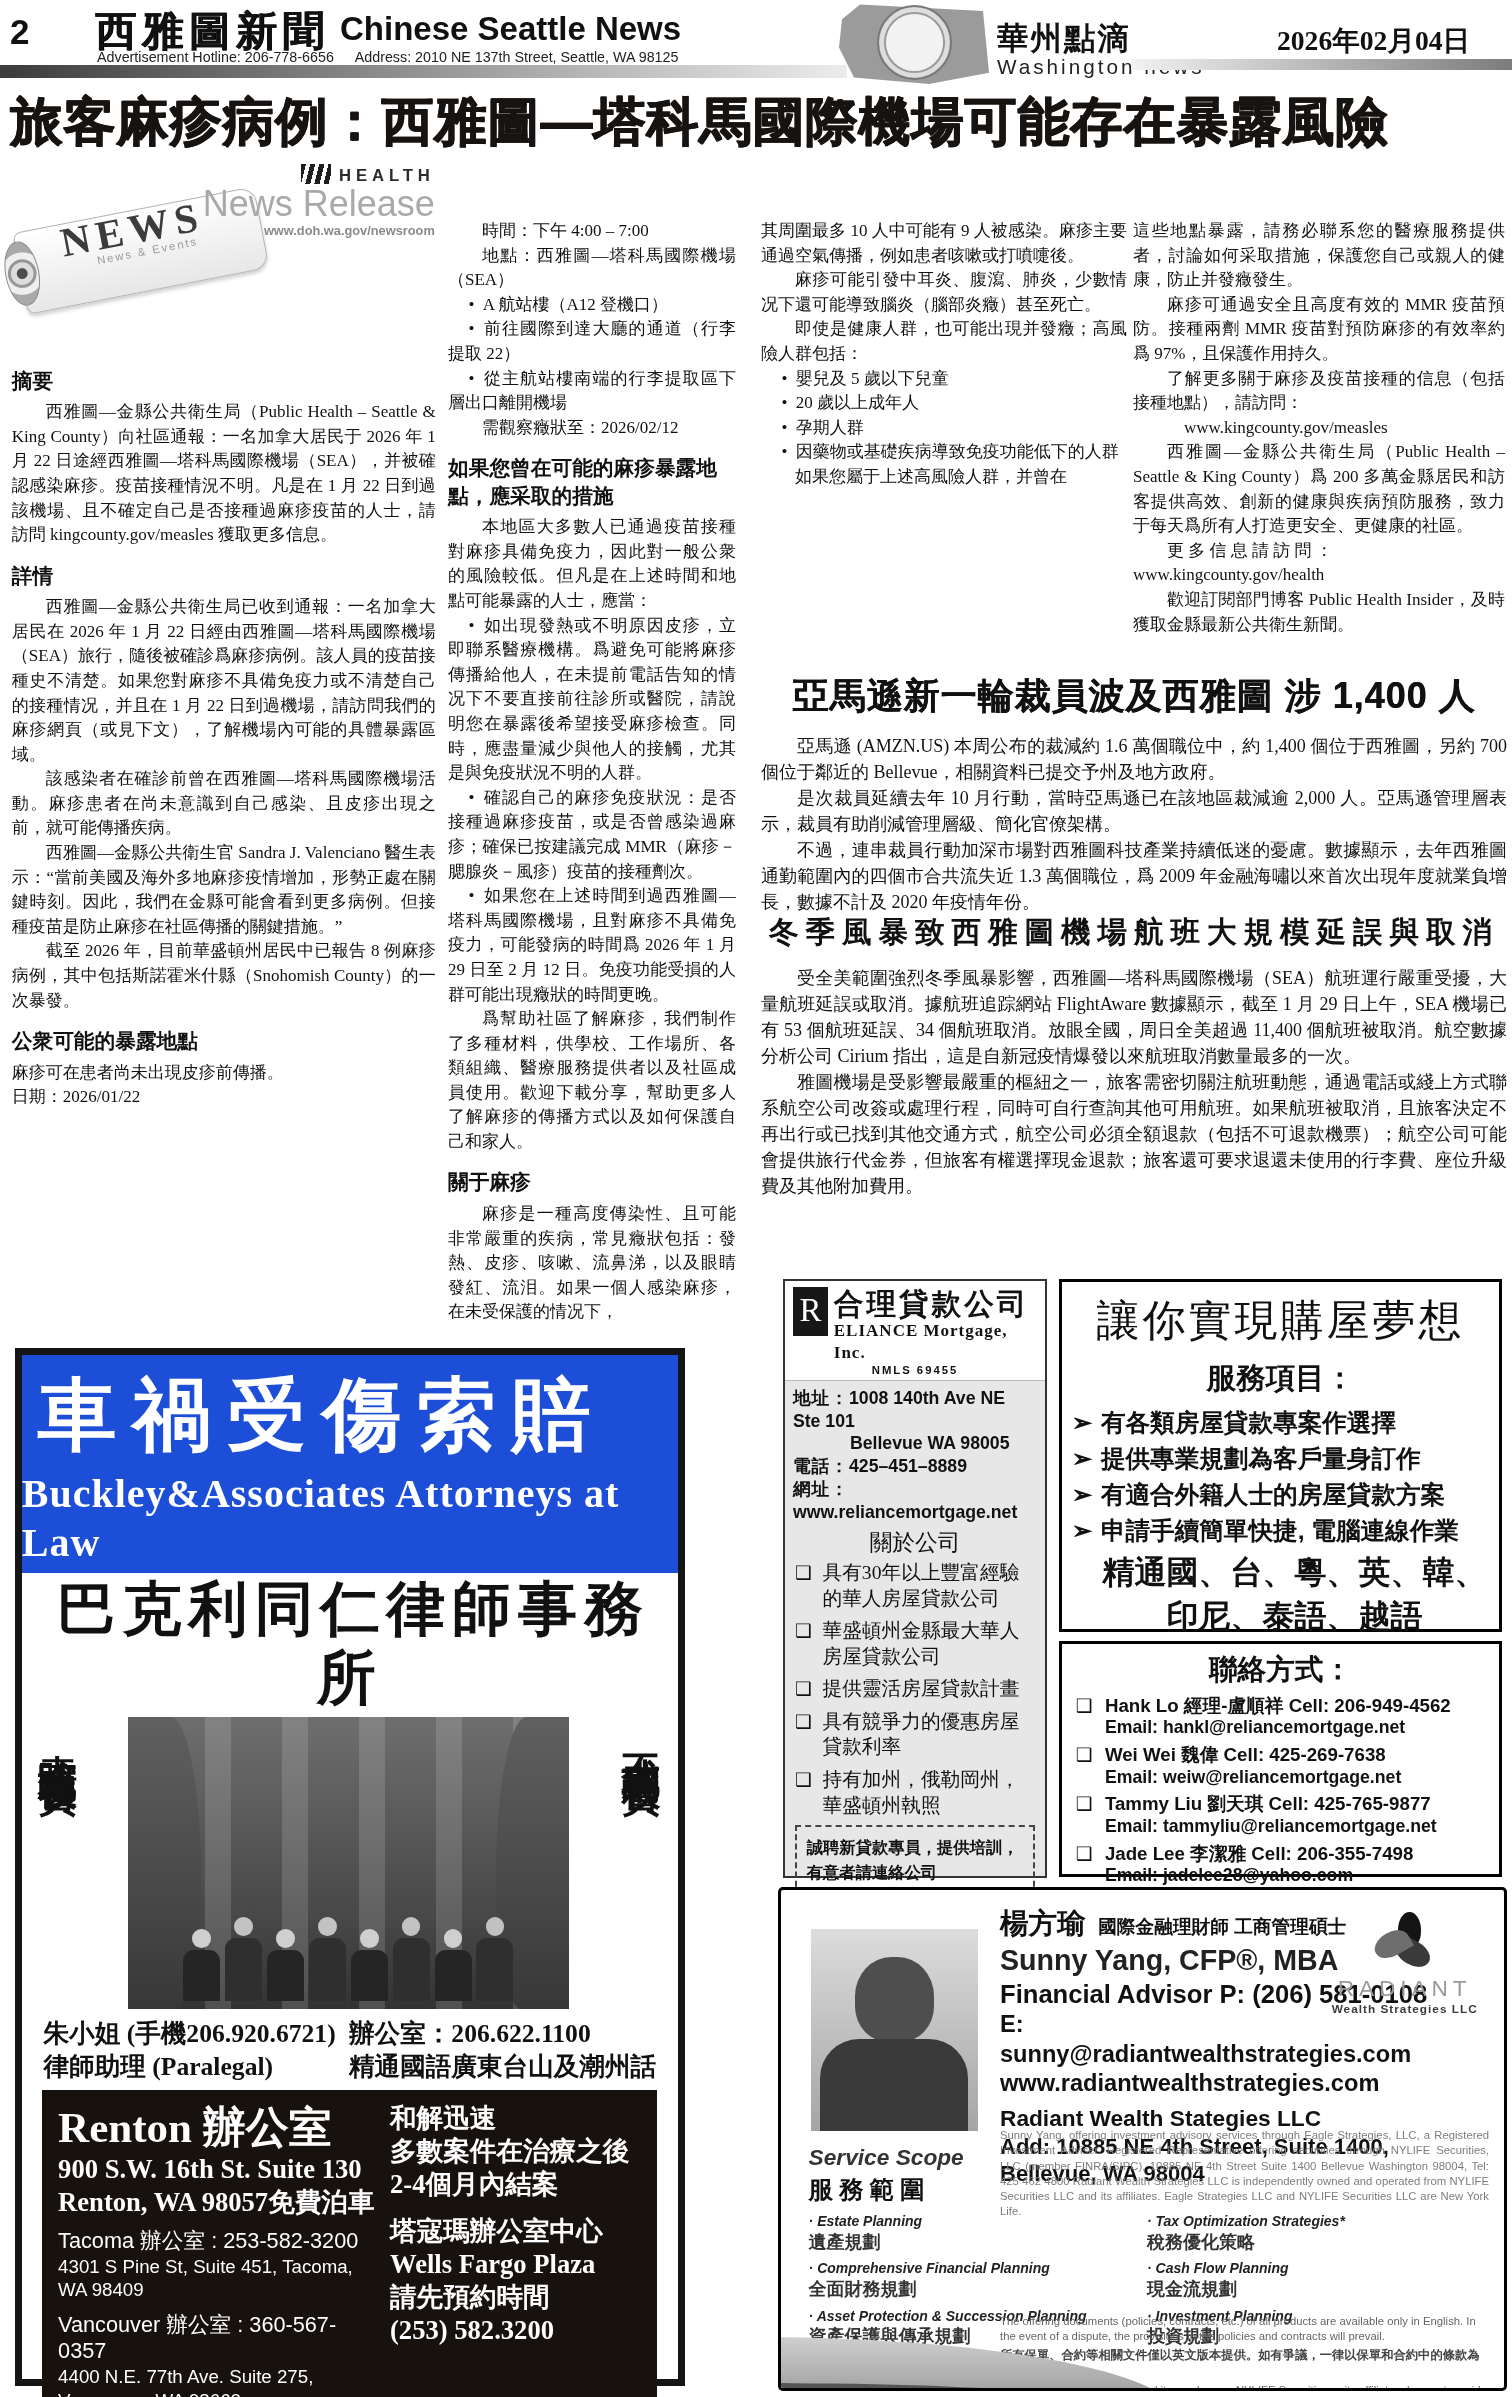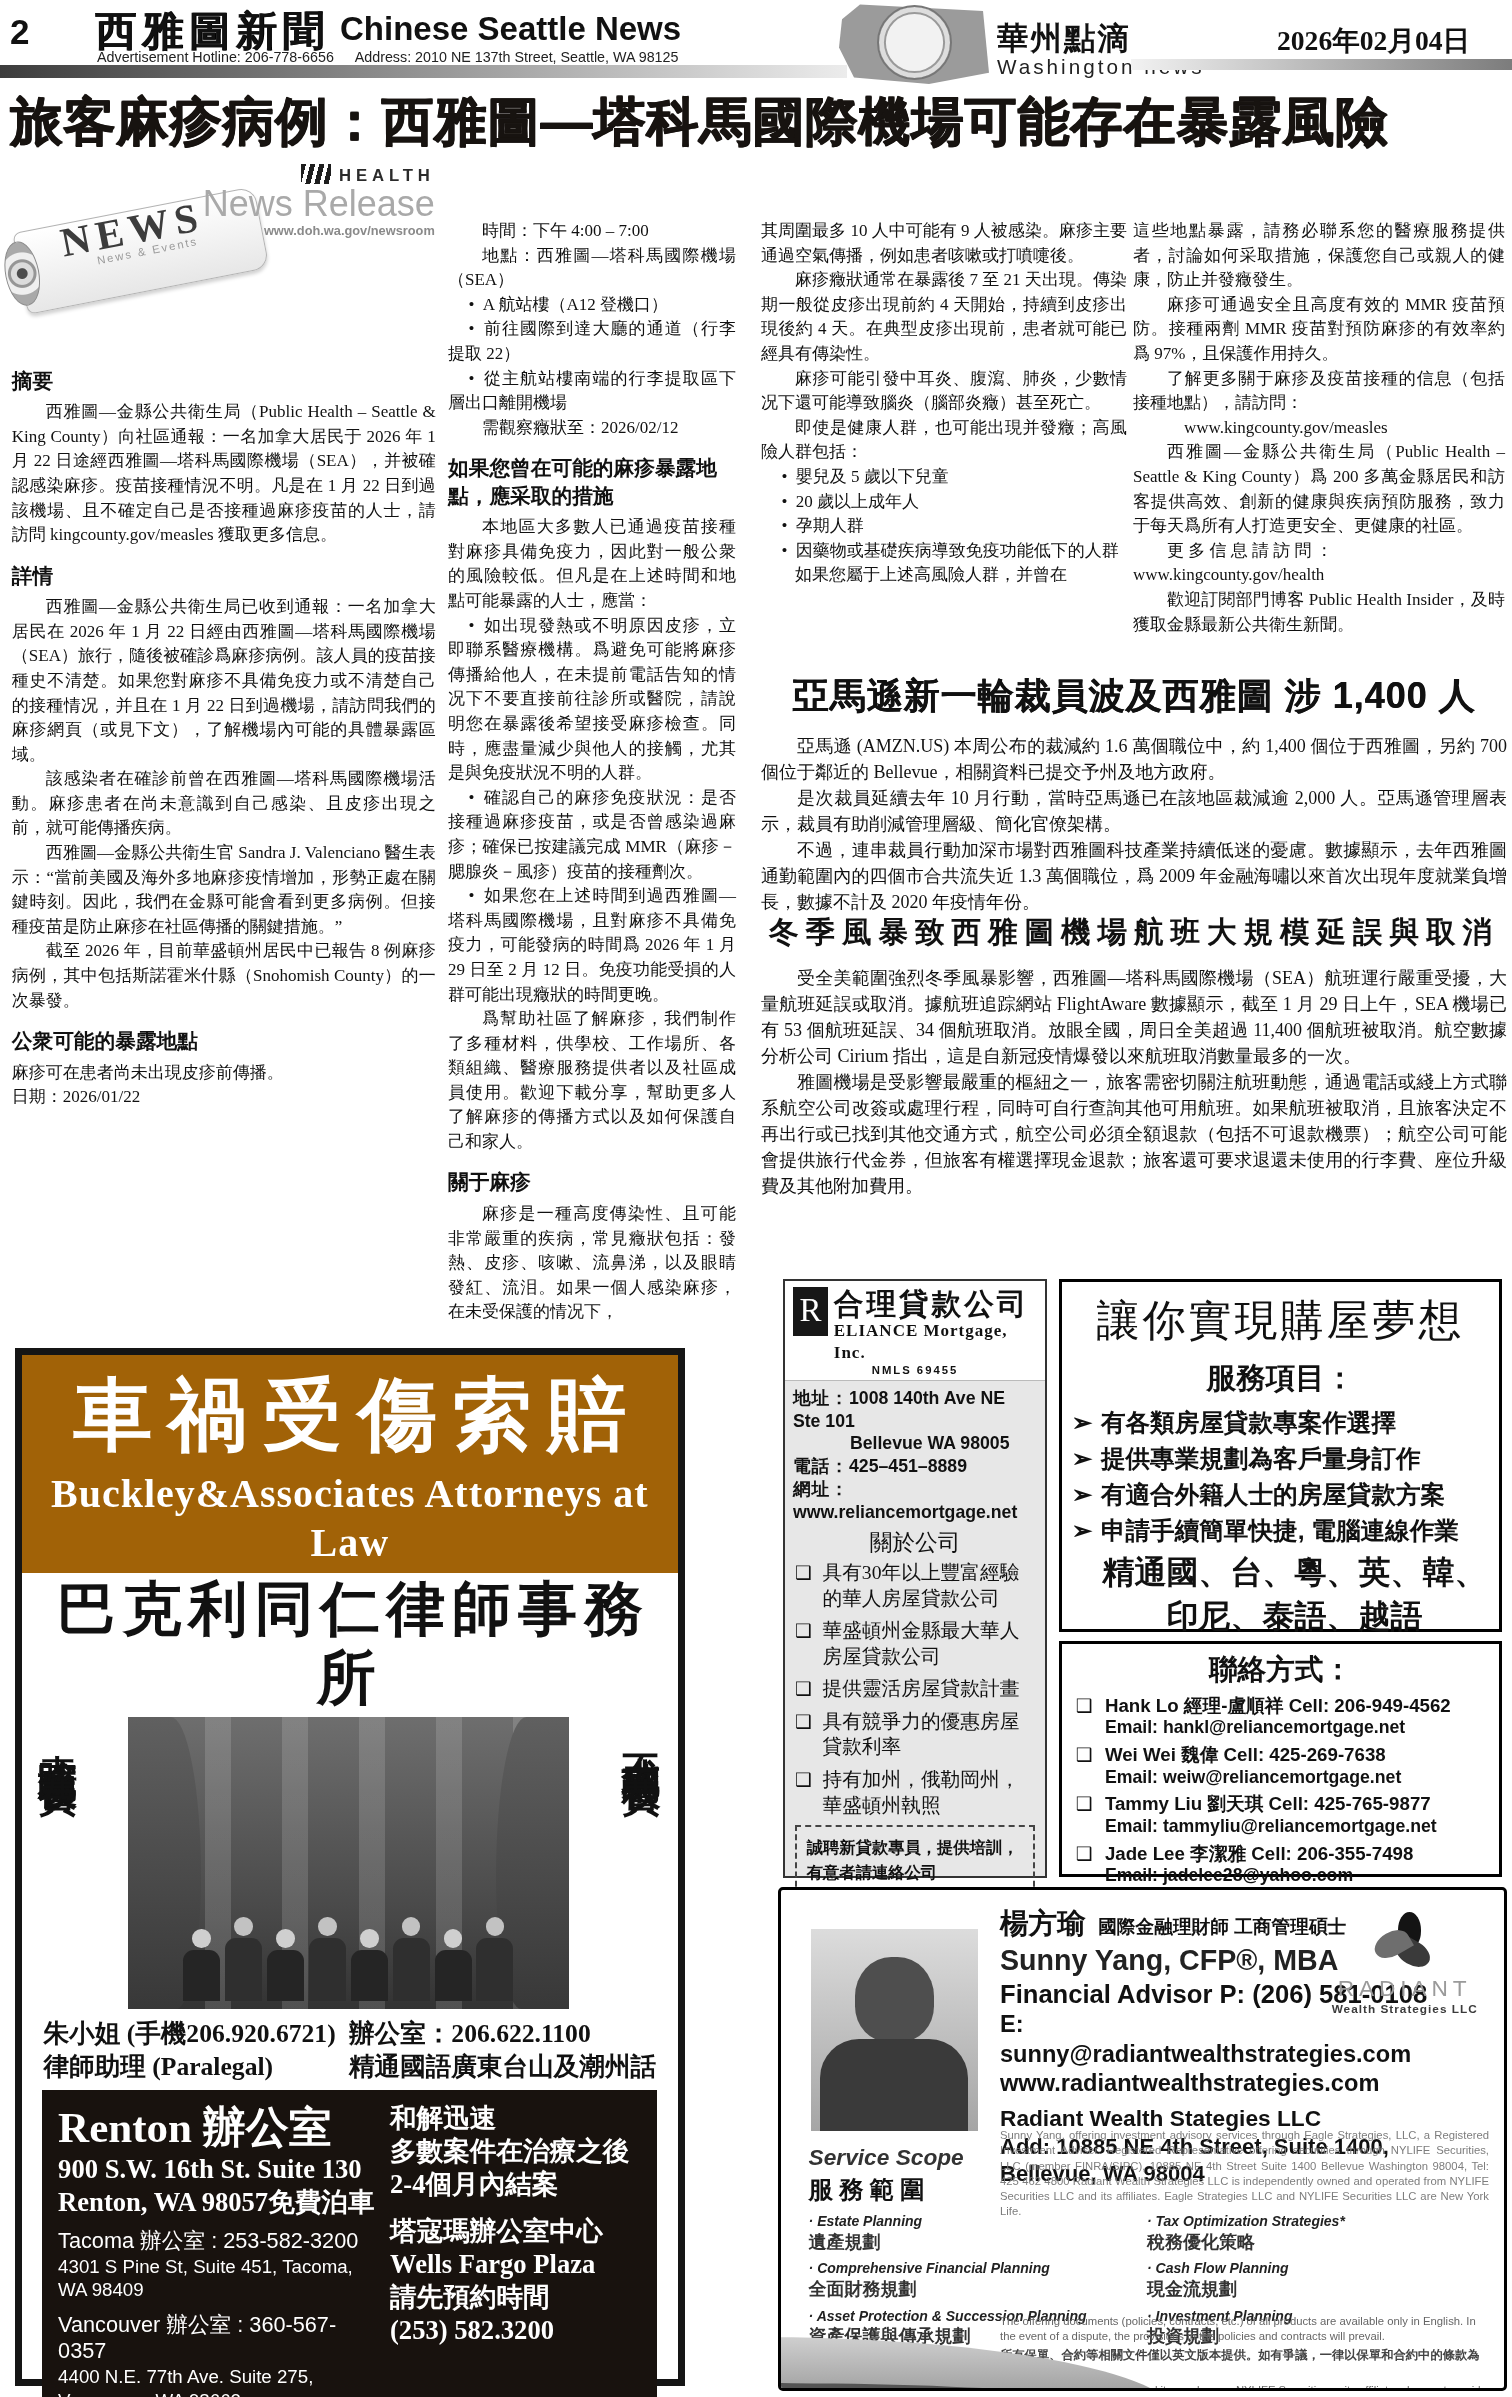--- a/index.html
+++ b/index.html
@@ -65,21 +65,21 @@
   
   .amazon { left:761px; top:672px; width:746px; }
   .amz-h { text-align:center; font-family:"Liberation Sans",sans-serif; font-weight:900; font-size:36px;
            letter-spacing:1px; text-shadow:0.6px 0 currentColor; margin-bottom:11.8px; }
   .amazon p, .storm p { font-size:18px; line-height:26px; text-align:justify; }
   .storm { left:761px; top:912px; width:746px; }
   .storm-h { text-align:center; font-weight:900; font-size:29.6px; letter-spacing:6.9px; white-space:nowrap; margin-bottom:11.8px; }
 
   
   .buckley { left:14.8px; top:1348px; width:670px; height:1038px; border:7.9px solid #151515; background:#fff; }
-  .bk-banner { background:#a16207; color:#fff; text-align:center; padding:7.9px 0 5.9px; }
+  .bk-banner { background:#1d4ed8; color:#fff; padding:7.9px 0 5.9px; }
   .bk-banner .cn { font-size:79px; font-weight:900; letter-spacing:15.8px; line-height:106px; text-indent:15.8px; }
   .bk-banner .en { font-size:40px; font-weight:700; line-height:49px; letter-spacing:1px; }
   .bk-firm { text-align:center; font-size:59px; font-weight:900; letter-spacing:6.9px; line-height:69px; margin-top:2px; text-indent:6.9px; }
   .bk-photo-row { position:relative; height:296px; margin-top:3.9px; }
   .bk-vert { position:absolute; top:5.9px; font-size:39px; font-weight:900; line-height:45px;
              writing-mode:vertical-rl; letter-spacing:3.9px; }
   .bk-vert.l { left:13.8px; } .bk-vert.r { right:13.8px; }
   .bk-photo { position:absolute; left:106px; top:0; width:441px; height:292px; overflow:hidden;
               background:linear-gradient(180deg,#6e6e6e,#474747 70%,#333); }
   .bk-photo .streaks { position:absolute; inset:0;
@@ -250,21 +250,20 @@
         <p class="bul">確認自己的麻疹免疫狀況：是否接種過麻疹疫苗，或是否曾感染過麻疹；確保已按建議完成 MMR（麻疹－腮腺炎－風疹）疫苗的接種劑次。</p>
         <p class="bul">如果您在上述時間到過西雅圖—塔科馬國際機場，且對麻疹不具備免疫力，可能發病的時間爲 2026 年 1 月 29 日至 2 月 12 日。免疫功能受損的人群可能出現癥狀的時間更晚。</p>
       </div>
     <p class="ind">爲幫助社區了解麻疹，我們制作了多種材料，供學校、工作場所、各類組織、醫療服務提供者以及社區成員使用。歡迎下載分享，幫助更多人了解麻疹的傳播方式以及如何保護自己和家人。</p>
     <h3 class="sec">關于麻疹</h3>
     <p class="ind">麻疹是一種高度傳染性、且可能非常嚴重的疾病，常見癥狀包括：發熱、皮疹、咳嗽、流鼻涕，以及眼睛發紅、流泪。如果一個人感染麻疹，在未受保護的情况下，</p>
   </div>
 
   <div class="abs col col3">
     <p>其周圍最多 10 人中可能有 9 人被感染。麻疹主要通過空氣傳播，例如患者咳嗽或打噴嚏後。</p>
-    <p class="ind">麻疹癥狀通常在暴露後 7 至 21 天出現。傳染期一般從皮疹出現前約 4 天開始，持續到皮疹出現後約 4 天。在典型皮疹出現前，患者就可能已經具有傳染性。</p>
     <p class="ind">麻疹可能引發中耳炎、腹瀉、肺炎，少數情况下還可能導致腦炎（腦部炎癥）甚至死亡。</p>
     <p class="ind">即使是健康人群，也可能出現并發癥；高風險人群包括：</p>
     <div>
 
     <p class="bul">嬰兒及 5 歲以下兒童</p>
         <p class="bul">20 歲以上成年人</p>
         <p class="bul">孕期人群</p>
         <p class="bul">因藥物或基礎疾病導致免疫功能低下的人群</p>
       </div>
     <p class="ind">如果您屬于上述高風險人群，并曾在</p>

